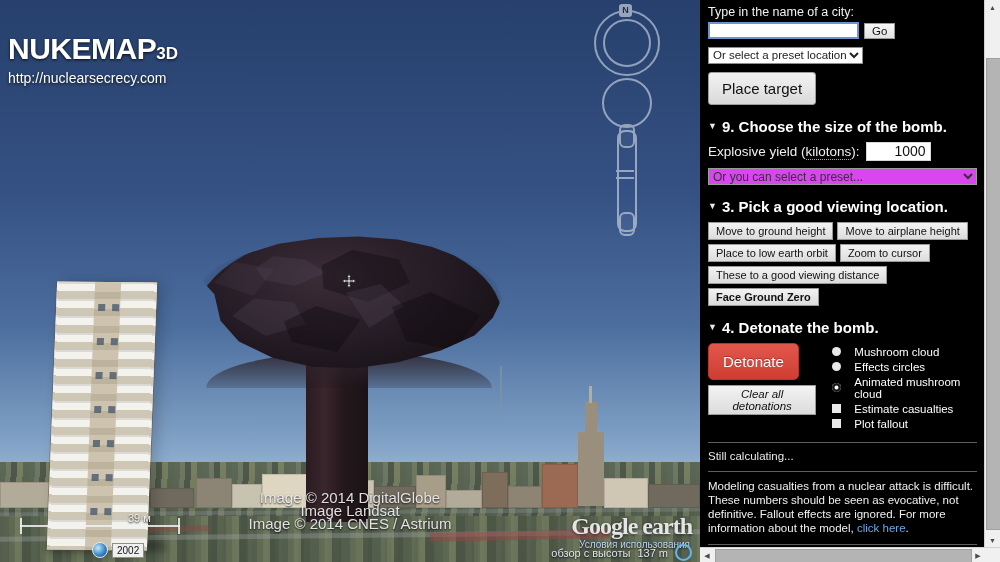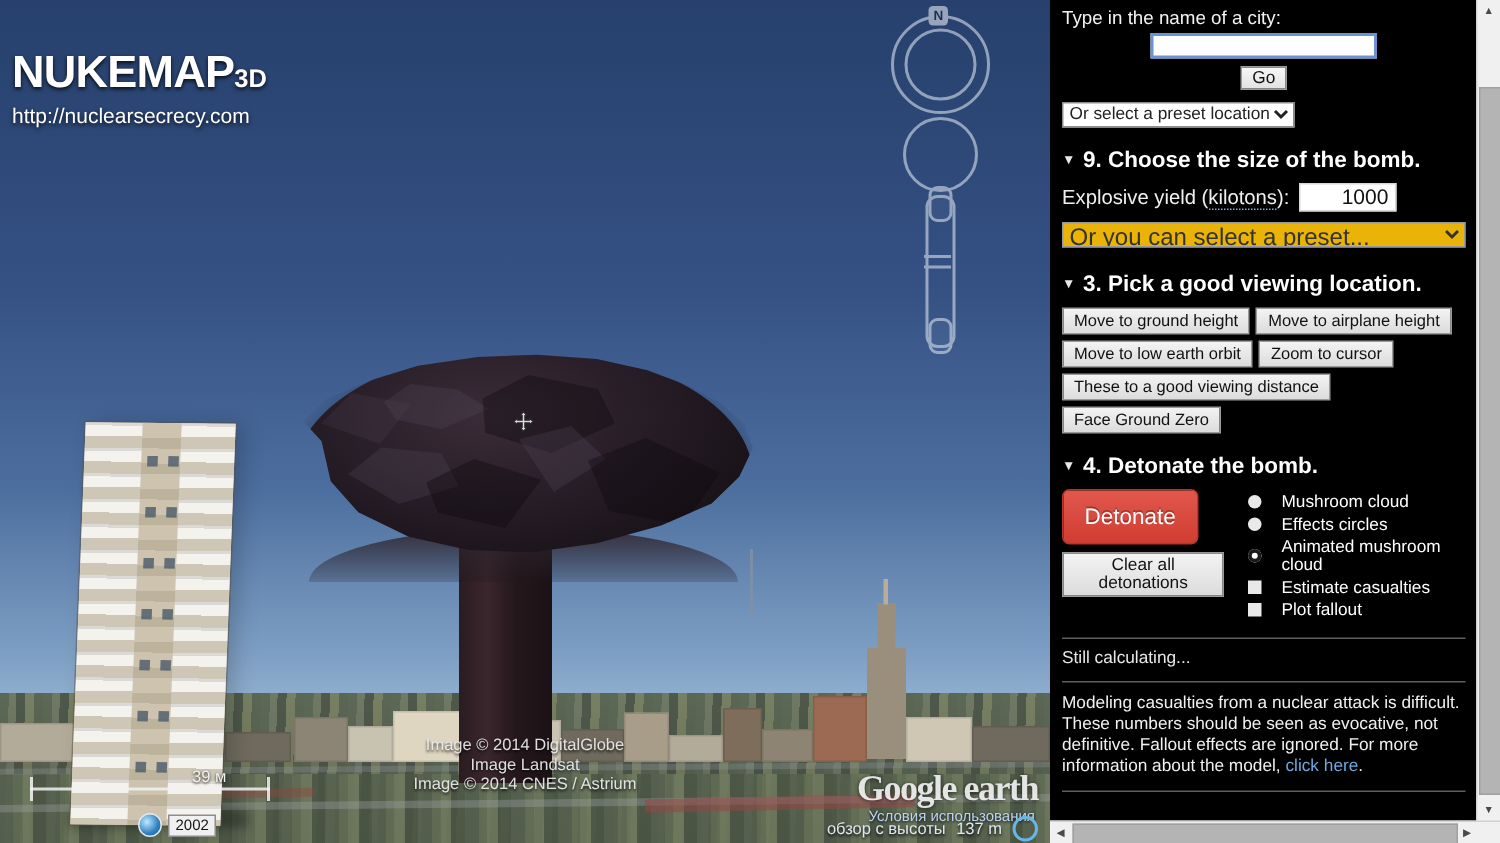--- a/index.html
+++ b/index.html
@@ -77,67 +77,67 @@
   .sliderMid{position:absolute;left:22px;top:166px;width:18px;height:5px;border-top:2px solid #e8eef6;border-bottom:2px solid #e8eef6;}
 
   
   .logo{position:absolute;left:8px;top:2px;color:#fff;margin-top:32px;}
   .logo .l1{font-size:30px;font-weight:bold;letter-spacing:-.5px;line-height:30px;text-shadow:0 1px 3px rgba(0,0,0,.85);}
   .logo .l1 sub{font-size:17px;vertical-align:baseline;letter-spacing:0;}
   .logo .l2{font-size:14px;line-height:16px;margin-top:1px;text-shadow:0 1px 3px rgba(0,0,0,.85);}
 
   
   .attrib{position:absolute;left:0;bottom:32px;width:700px;text-align:center;color:#e9e9e9;
-     font-size:11px;line-height:13px;text-shadow:0 1px 2px rgba(0,0,0,.9);opacity:.95;}
+     font-size:15px;line-height:13px;text-shadow:0 1px 2px rgba(0,0,0,.9);opacity:.95;}
   .gelogo{position:absolute;right:8px;bottom:22px;color:#f0f0f0;font-size:24px;letter-spacing:-1px;
      text-shadow:0 1px 3px rgba(0,0,0,.7);opacity:.92;font-family:"Liberation Serif",serif;font-weight:bold;}
   .geterms{position:absolute;right:10px;bottom:12px;color:#bcd4f0;font-size:10px;text-shadow:0 1px 2px rgba(0,0,0,.9);}
   .statusbar{position:absolute;right:8px;bottom:1px;display:flex;align-items:center;gap:7px;
      color:#dfe7ef;font-size:11px;text-shadow:0 1px 2px rgba(0,0,0,.95);}
   .eyeIcon{width:13px;height:13px;border:2px solid #66b6e8;border-radius:50%;}
   .scalebar{position:absolute;left:20px;bottom:28px;width:160px;height:16px;}
   .scalebar .bar{position:absolute;left:0;top:7px;width:160px;height:2px;background:#f2f2f2;opacity:.85;}
   .scalebar .t1,.scalebar .t2{position:absolute;top:0;width:2px;height:16px;background:#f2f2f2;opacity:.85;}
   .scalebar .t1{left:0;} .scalebar .t2{left:158px;}
   .scalelbl{position:absolute;left:128px;bottom:38px;color:#f2f2f2;font-size:11px;text-shadow:0 1px 2px rgba(0,0,0,.9);}
   .histchip{position:absolute;left:92px;bottom:4px;display:flex;align-items:center;gap:4px;}
   .histchip .globe{width:14px;height:14px;border-radius:50%;background:radial-gradient(circle at 35% 35%,#bfe9ff,#2f7fbf 60%,#1d5f95);border:1px solid #dfe9f2;}
   .histchip .yr{background:#f0f0f0;border:1px solid #8d8d8d;color:#111;font-size:10px;padding:0 4px;line-height:13px;}
 
   
   #panel{position:absolute;left:700px;top:0;width:300px;height:562px;background:#000;color:#fff;overflow:hidden;}
   #panelInner{position:absolute;left:0;top:0;width:285px;height:548px;padding:5px 8px 0 8px;box-sizing:border-box;}
   #panel .lbl{font-size:12.5px;color:#f2f2f2;}
-  .cityRow{display:flex;align-items:center;gap:5px;margin-top:3px;flex-direction:column;}
+  .cityRow{display:flex;align-items:center;gap:5px;margin-top:3px;}
   input.city{width:151px;height:17px;border:2px solid #6a93d0;background:#fff;box-sizing:border-box;font-size:12px;padding:0 3px;outline:none;}
   .btnsm{background:linear-gradient(to bottom,#f7f7f7,#e2e2e2);border:1px solid #9a9a9a;color:#111;
      font-size:11.5px;padding:1px 7px;cursor:pointer;font-family:"Liberation Sans",sans-serif;}
   select.preset{width:155px;height:17px;font-size:11.5px;border:1px solid #8d8d8d;background:#fff;color:#222;
      box-sizing:border-box;font-family:"Liberation Sans",sans-serif;}
   .placeBtn{margin-top:8px;background:linear-gradient(to bottom,#f2f2f2,#dadada);border:1px solid #9d9d9d;border-radius:3px;
      color:#111;font-size:15px;padding:7px 13px;cursor:pointer;font-family:"Liberation Sans",sans-serif;}
   h2.sec{font-size:15px;font-weight:bold;color:#fff;margin:13px 0 7px 0;display:flex;align-items:center;gap:5px;}
   h2.sec .tri{font-size:9px;color:#e8e8e8;line-height:9px;}
   .yieldRow{display:flex;align-items:center;gap:6px;}
   .yieldRow .t{font-size:13.5px;color:#efefef;}
   .dotted{border-bottom:1px dotted #8aa9d8;}
   input.yield{width:65px;height:19px;border:1px solid #d8d8d8;background:#fff;color:#111;text-align:right;
      font-size:14px;padding:0 4px;box-sizing:border-box;font-family:"Liberation Sans",sans-serif;outline:none;}
-  select.yieldpreset{width:269px;height:17px;margin-top:7px;font-size:16px;border:1px solid #9a9a9a;background:#eab308;color:#333;
+  select.yieldpreset{width:269px;height:17px;margin-top:7px;font-size:12px;border:1px solid #9a9a9a;background:#d946ef;color:#333;
      box-sizing:border-box;font-family:"Liberation Sans",sans-serif;}
   .btnGrid{display:flex;flex-wrap:wrap;gap:4px;width:272px;}
   .vbtn{background:linear-gradient(to bottom,#f3f3f3,#dcdcdc);border:1px solid #9a9a9a;color:#111;font-size:11px;
      padding:2px 7px;cursor:pointer;white-space:nowrap;font-family:"Liberation Sans",sans-serif;text-align:center;}
-  .vbtn.bold{font-weight:normal;}
+  .vbtn.bold{font-weight:bold;}
   .detRow{display:flex;gap:16px;margin-top:6px;}
   .detBtn{background:linear-gradient(to bottom,#e2574c,#cf3d32);border:1px solid #b8352b;border-radius:5px;color:#fff;
      font-size:15px;padding:9px 14px;cursor:pointer;font-family:"Liberation Sans",sans-serif;
      text-shadow:0 -1px 0 rgba(0,0,0,.3);}
   .clearBtn{margin-top:5px;background:linear-gradient(to bottom,#f3f3f3,#dcdcdc);border:1px solid #9a9a9a;color:#111;
-     font-size:11.5px;padding:2px 6px;cursor:pointer;font-family:"Liberation Sans",sans-serif;}
+     font-size:11.5px;padding:2px 6px;cursor:pointer;font-family:"Liberation Sans",sans-serif;font-style:italic;}
   .opts{padding-top:3px;}
   .opt{display:flex;align-items:center;gap:13px;margin-bottom:3px;font-size:11.5px;color:#fff;cursor:pointer;}
   .radio{width:9px;height:9px;border-radius:50%;background:#e9e9e9;flex:none;}
   .radio.sel{background:#fff;box-shadow:inset 0 0 0 2.5px #1a1a1a;}
   .chk{width:9px;height:9px;background:#e9e9e9;flex:none;}
   hr.sep{border:0;border-top:1px solid #5e5e5e;margin:9px 0 7px 0;}
   .small{font-size:11.5px;color:#e8e8e8;}
   .note{font-size:11.5px;line-height:14px;color:#f0f0f0;}
   a.lnk{color:#6fa8e0;text-decoration:none;}
   .clip{overflow:hidden;}
@@ -268,20 +268,21 @@
       <div class="lbl">Type in the name of a city:</div>
       <div class="cityRow">
         <input class="city" type="text" placeholder="" style="">
         <button class="btnsm">Go</button>
       </div>
       <div style="margin-top:6px;">
         <select class="preset">
           <option>Or select a preset location...</option>
         </select>
       </div>
+      <button class="placeBtn">Place target</button>
 
       
       <h2 class="sec">
         <span class="tri">▼</span>
         <span>9. Choose the size of the bomb.</span>
       </h2>
       <div class="yieldRow">
         <span class="t"><span>Explosive yield (</span><span class="dotted">kilotons</span><span>):</span></span>
         <input class="yield" type="text" value="1000" style="">
       </div>
@@ -290,21 +291,21 @@
       </select>
 
       
       <h2 class="sec">
         <span class="tri">▼</span>
         <span>3. Pick a good viewing location.</span>
       </h2>
       <div class="btnGrid">
         <button class="vbtn">Move to ground height</button>
         <button class="vbtn">Move to airplane height</button>
-        <button class="vbtn">Move to low earth orbit</button>
+        <button class="vbtn">Place to low earth orbit</button>
         <button class="vbtn">Zoom to cursor</button>
         <button class="vbtn">These to a good viewing distance</button>
         <button class="vbtn bold">Face Ground Zero</button>
       </div>
 
       
       <h2 class="sec">
         <span class="tri">▼</span>
         <span>4. Detonate the bomb.</span>
       </h2>

